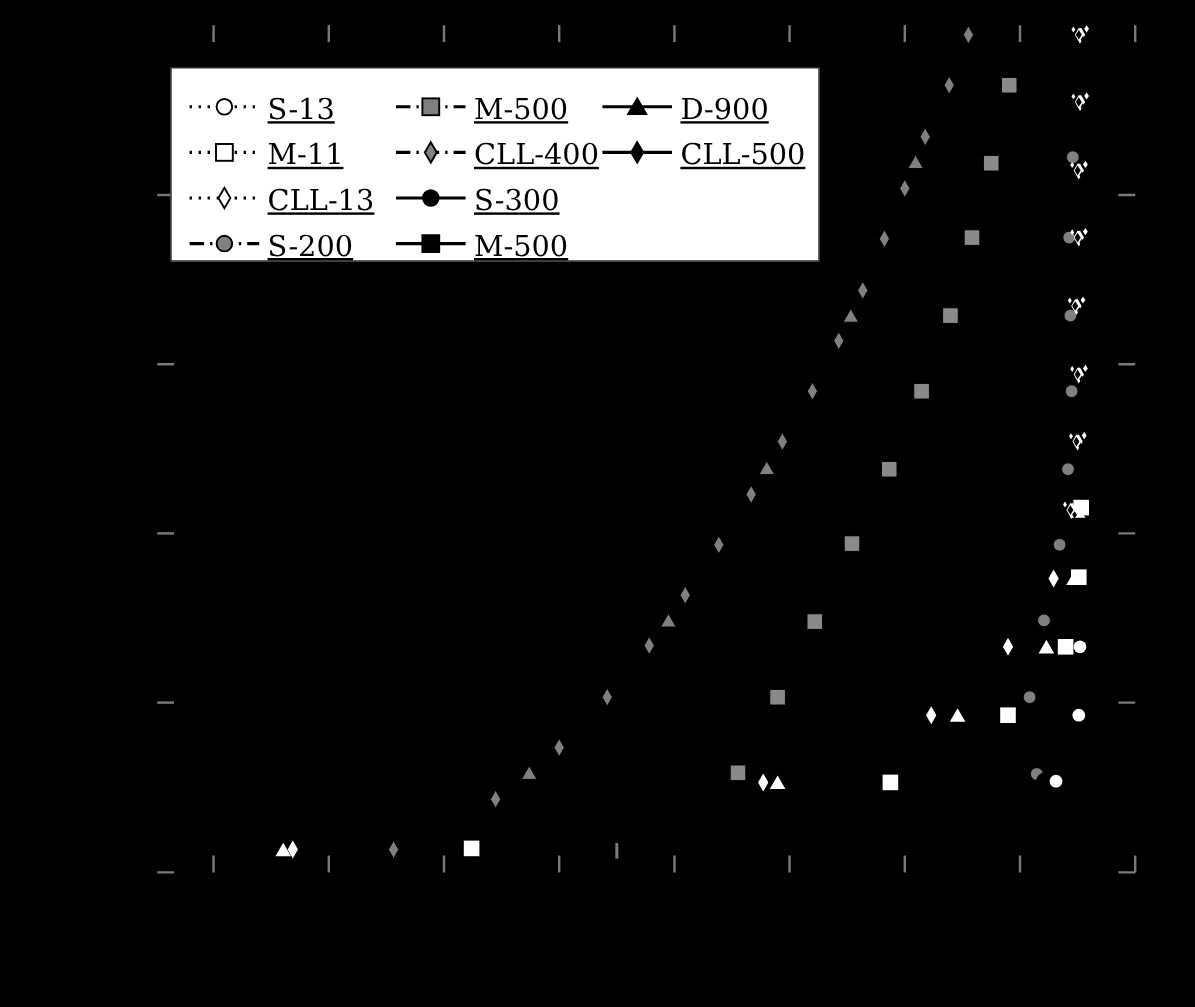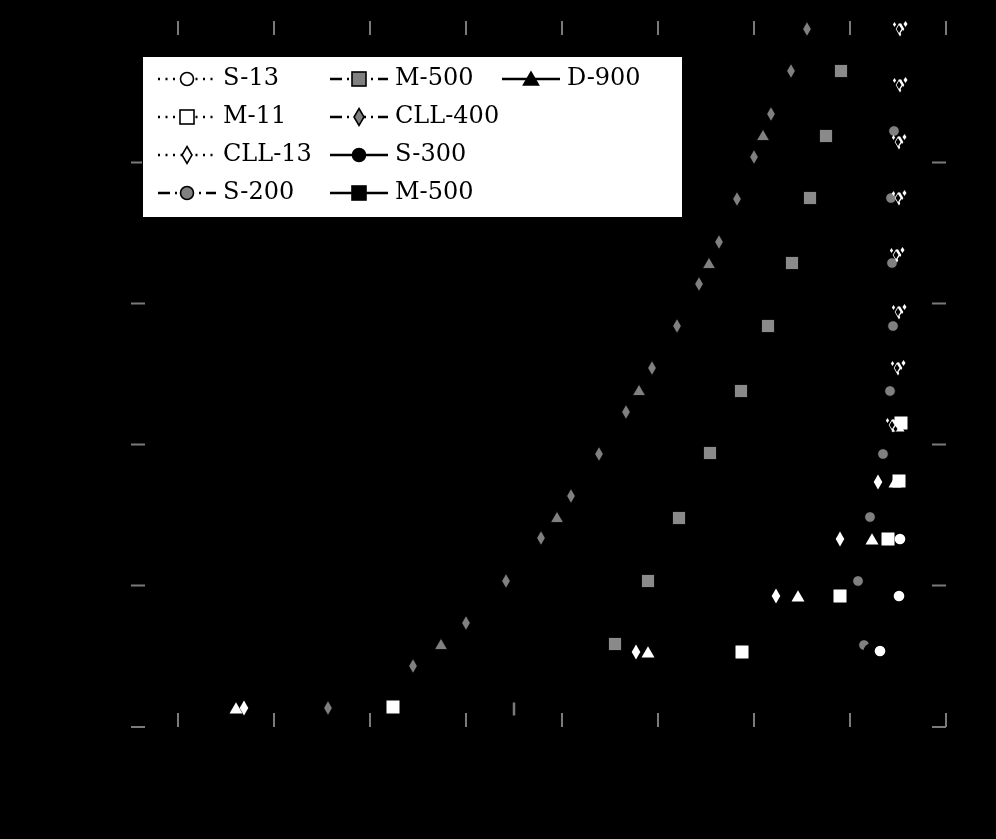--- a/index.html
+++ b/index.html
@@ -2,21 +2,21 @@
 <html><head>
 <meta charset="utf-8">
 <style>
   html,body{margin:0;padding:0;background:#000;}
   #canvas{position:relative;width:996px;height:839px;background:#000;overflow:hidden;
           font-family:"DejaVu Serif","Liberation Serif",serif;}
   #plot-svg{position:absolute;left:0;top:0;}
   #legend{position:absolute;box-sizing:border-box;background:#fff;border:1.5px solid #000;
           display:grid;grid-auto-flow:column;grid-template-rows:repeat(4,38px);
           grid-template-columns:172px 172px 1fr;padding:8px 0 0 14px;align-items:center;}
-  .legend-item{display:flex;align-items:flex-start;gap:6px;height:38px;}
+  .legend-item{display:flex;align-items:flex-end;gap:6px;height:38px;text-decoration:underline;}
   .legend-label{font-size:24px;color:#000;white-space:nowrap;line-height:1;}
 </style>
 </head>
 <body>
 
 <div id="canvas">
   <svg id="plot-svg" xmlns="http://www.w3.org/2000/svg" width="996" height="839">
       <rect x="131" y="21" width="815" height="706" fill="none" stroke="#000000" stroke-width="1.5"></rect>
       <g stroke="#7a7a7a" stroke-width="2">
         <line x1="178" y1="21" x2="178" y2="35"></line>
@@ -261,14 +261,23 @@
       </div>
       <div class="legend-item">
         <svg width="60" height="28">
           <line x1="1" x2="59" y1="14" y2="14" stroke="#000" stroke-width="2.6"></line>
           <g>
             <path d="M 22.5 20 L 37.5 20 L 30 7 Z" fill="#000000" stroke="#000" stroke-width="1.6"></path>
           </g>
         </svg>
         <span class="legend-label">D-900</span>
       </div>
+      <div class="legend-item">
+        <svg width="60" height="28">
+          <line x1="1" x2="59" y1="14" y2="14" stroke="#000" stroke-width="2.6"></line>
+          <g>
+            <path d="M 30 5.5 L 35 14 L 30 22.5 L 25 14 Z" fill="#000000" stroke="#000" stroke-width="1.6"></path>
+          </g>
+        </svg>
+        <span class="legend-label">CLL-500</span>
+      </div>
     </div>
 </div>
 
 </body></html>

